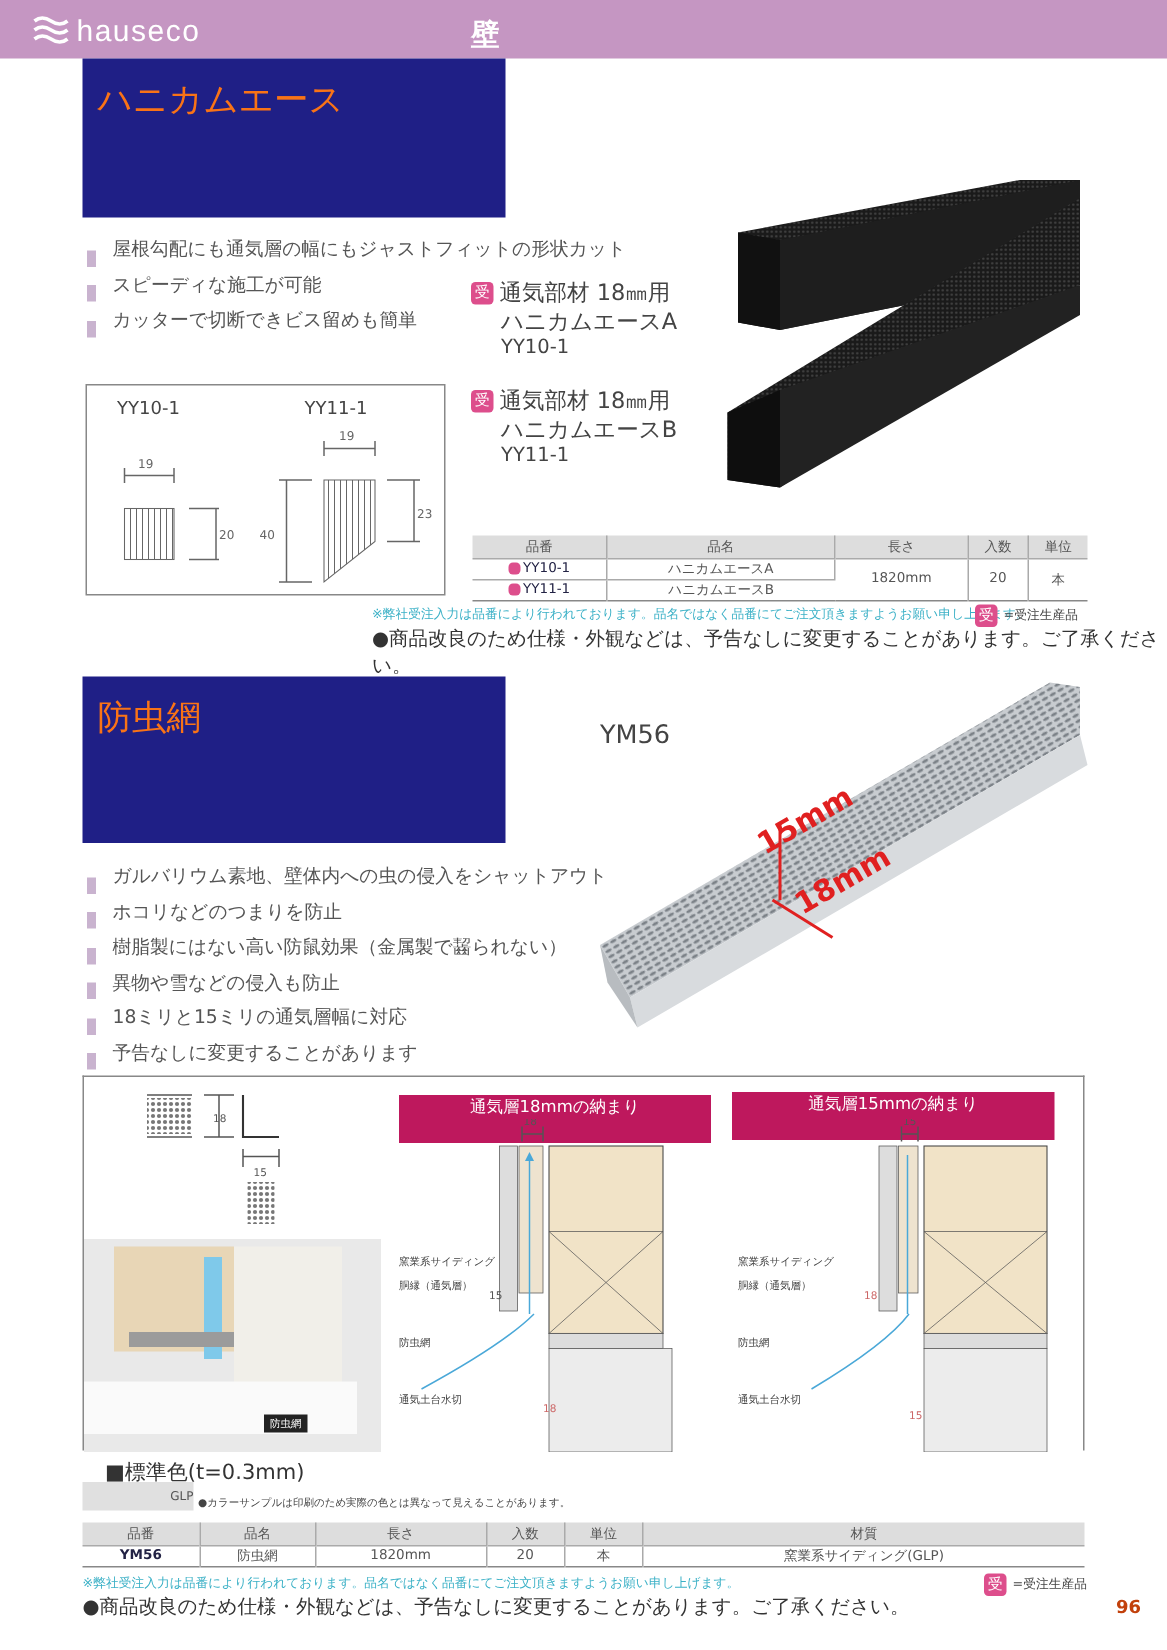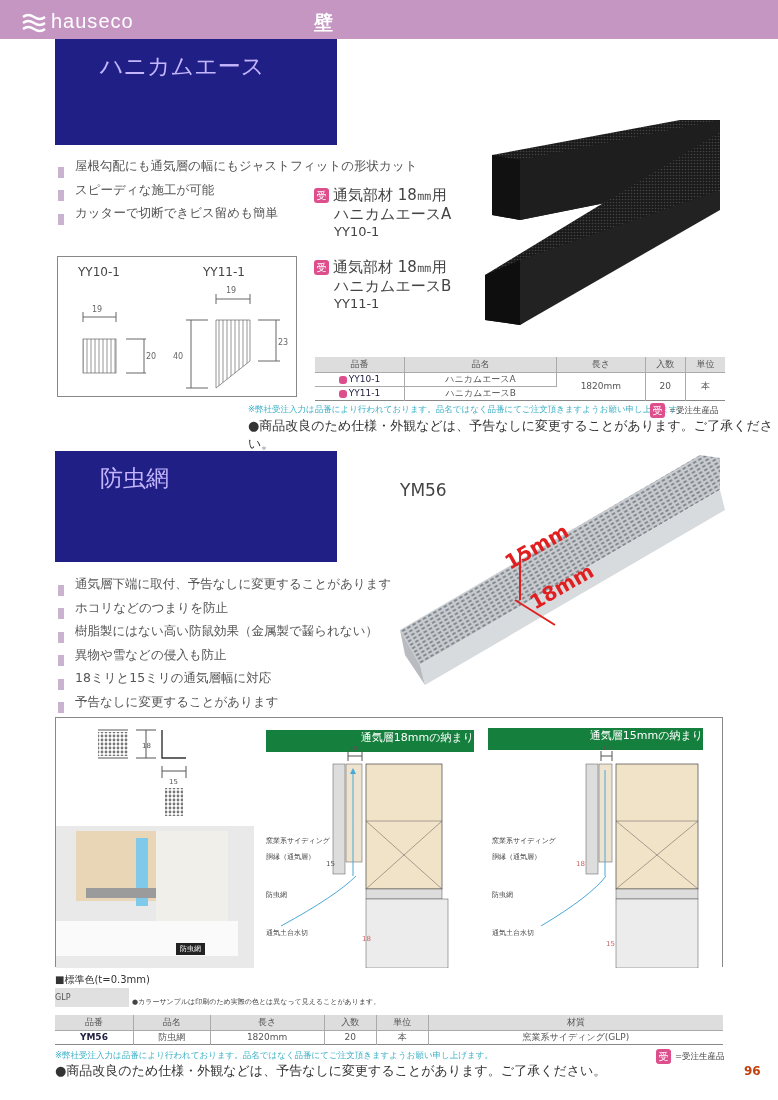--- a/index.html
+++ b/index.html
@@ -1,23 +1,23 @@
 <!DOCTYPE html>
 <html><head>
 <meta charset="utf-8">
 <style>
 *{box-sizing:border-box;margin:0;padding:0}
 body{width:778px;height:1100px;background:#fff;font-family:"DejaVu Sans",sans-serif;color:#444;position:relative;overflow:hidden}
 .abs{position:absolute}
 .topbar{left:0;top:0;width:778px;height:39px;background:#c596c2}
-.logo{left:22px;top:10px;display:flex;align-items:flex-end;color:#fff;font-family:"Liberation Sans",sans-serif;font-size:20px;letter-spacing:1px}
+.logo{left:22px;top:10px;display:flex;align-items:flex-start;color:#fff;font-family:"Liberation Sans",sans-serif;font-size:20px;letter-spacing:1px}
 .logo svg{margin-right:5px}
 .logo .eco{font-weight:normal}
 .cat{left:314px;top:10px;color:#fff;font-size:19px;font-weight:bold}
-.titlebox{background:#1f1f86;color:#c4b5fd;font-size:23px;padding:12px 0 0 45px}
+.titlebox{background:#1f1f86;color:#f97316;font-size:23px;padding:12px 0 0 10px}
 .tb1{left:55px;top:39px;width:282px;height:106px}
 .tb2{left:55px;top:451px;width:282px;height:111px}
 .bullets{font-size:12.5px;color:#555;line-height:23.5px}
 .bullets li{list-style:none;display:flex;align-items:flex-end}
 .bullets li .sq{display:inline-block;width:6px;height:11px;background:#c9b3cf;margin-right:11px}
 .bul1{left:58px;top:154px}
 .bul2{left:58px;top:572px}
 .prodlabel{font-size:15px;color:#444;line-height:19px}
 .prodlabel .code{font-size:13px;line-height:15px}
 .uke{display:inline-block;width:15px;height:15px;background:#dd4e8c;color:#fff;font-size:10px;text-align:center;line-height:15px;border-radius:3px;vertical-align:middle;margin-right:4px}
@@ -25,21 +25,21 @@
 table{border-collapse:collapse;font-size:9px;color:#555}
 th{background:#ddd;font-weight:normal;border-right:1px solid #aaa;height:15px}
 td{border-right:1px solid #aaa;border-top:1px solid #aaa;text-align:center;height:12px}
 th:last-child,td:last-child{border-right:none}
 .t1{left:315px;top:357px;width:410px;border-bottom:1px solid #888}
 .t2{left:55px;top:1015px;width:668px;border-bottom:1px solid #888}
 .note-blue{color:#3ab0c6;font-size:8.5px}
 .note-dark{color:#333;font-size:13px}
 .ym-label{left:400px;top:480px;font-size:17px;color:#444}
 .diagbox{left:55px;top:717px;width:668px;height:250px;border-top:1px solid #888;border-left:1px solid #888;border-right:1px solid #888}
-.sec-head{background:#15803d;color:#fff;font-size:11px;text-align:right;height:22px;line-height:16px}
+.sec-head{background:#be185d;color:#fff;font-size:11px;text-align:center;height:32px;line-height:16px}
 .pagenum{left:744px;top:1064px;font-size:12px;font-weight:bold;color:#c2410c}
 </style>
 </head>
 <body>
 
 <div class="abs topbar"></div>
 <div class="abs logo">
   <svg width="24" height="20" viewBox="0 0 24 20">
       <path d="M1 4 q5 -4 11 0 t11 0 M1 10 q5 -4 11 0 t11 0 M1 16 q5 -4 11 0 t11 0" stroke="#fff" stroke-width="2.4" fill="none"></path>
     </svg>
@@ -167,21 +167,21 @@
   <polygon points="0,180 20,215 25,235 5,205" fill="#b8bcc0"></polygon>
   <line x1="120" y1="98" x2="120" y2="150" stroke="#e02020" stroke-width="2"></line>
   <line x1="115" y1="150" x2="155" y2="175" stroke="#e02020" stroke-width="2"></line>
   <text x="110" y="120" font-size="20" font-weight="bold" fill="#e02020" transform="rotate(-30 110 120)">15mm</text>
   <text x="135" y="160" font-size="20" font-weight="bold" fill="#e02020" transform="rotate(-30 135 160)">18mm</text>
 </svg>
 
 <ul class="abs bullets bul2">
   <li>
       <span class="sq"></span>
-      <span>通気層下端に取付、予告なしに変更することがあります</span>
+      <span>ガルバリウム素地、壁体内への虫の侵入をシャットアウト</span>
     </li>
   <li>
       <span class="sq"></span>
       <span>ホコリなどのつまりを防止</span>
     </li>
   <li>
       <span class="sq"></span>
       <span>樹脂製にはない高い防鼠効果（金属製で齧られない）</span>
     </li>
   <li>
@@ -278,22 +278,22 @@
     <text x="110" y="120" font-size="7" fill="#c66">18</text>
   </svg>
   <div class="abs" style="left:436px;top:110px;font-size:7px;color:#444;line-height:26px">
     <div>窯業系サイディング</div>
     <div style="margin-top:-10px">胴縁（通気層）</div>
     <div style="margin-top:12px">防虫網</div>
     <div style="margin-top:12px">通気土台水切</div>
   </div>
 </div>
 
-<div class="abs" style="left:55px;top:973px;font-size:10px;color:#333">■標準色(t=0.3mm)</div>
-<div class="abs" style="left:55px;top:988px;width:74px;height:19px;background:#e0e0e0;font-size:8px;text-align:left;line-height:19px;color:#555">GLP</div>
+<div class="abs" style="left:70px;top:973px;font-size:14px;color:#333">■標準色(t=0.3mm)</div>
+<div class="abs" style="left:55px;top:988px;width:74px;height:19px;background:#e0e0e0;font-size:8px;text-align:right;line-height:19px;color:#555">GLP</div>
 <div class="abs" style="left:132px;top:997px;font-size:7px;color:#444">●カラーサンプルは印刷のため実際の色とは異なって見えることがあります。</div>
 
 <table class="abs t2">
   <tbody>
       <tr>
         <th>品番</th>
         <th>品名</th>
         <th>長さ</th>
         <th>入数</th>
         <th>単位</th>

